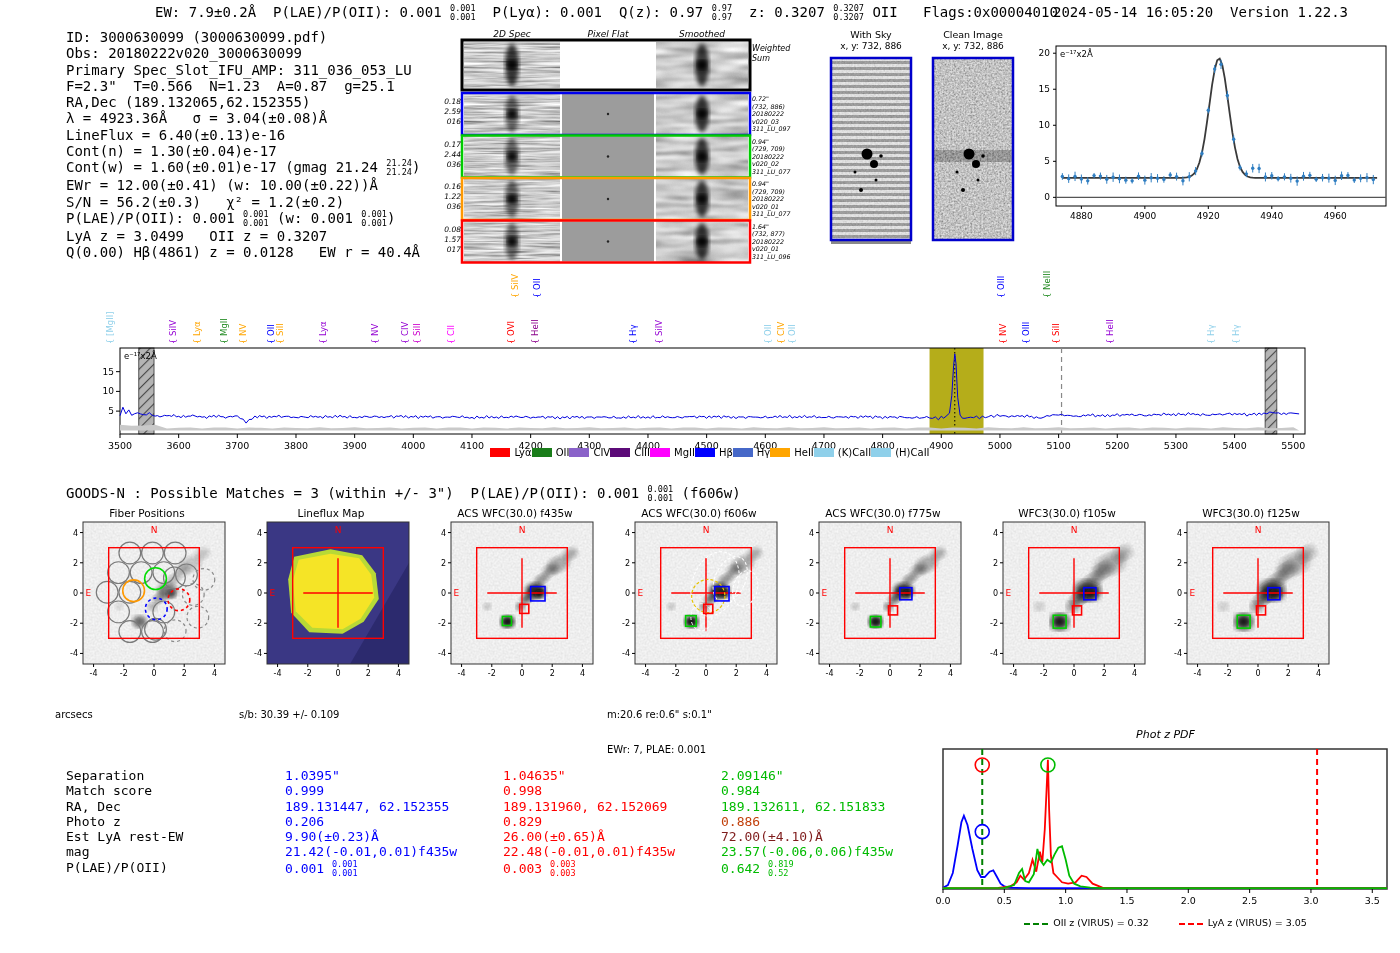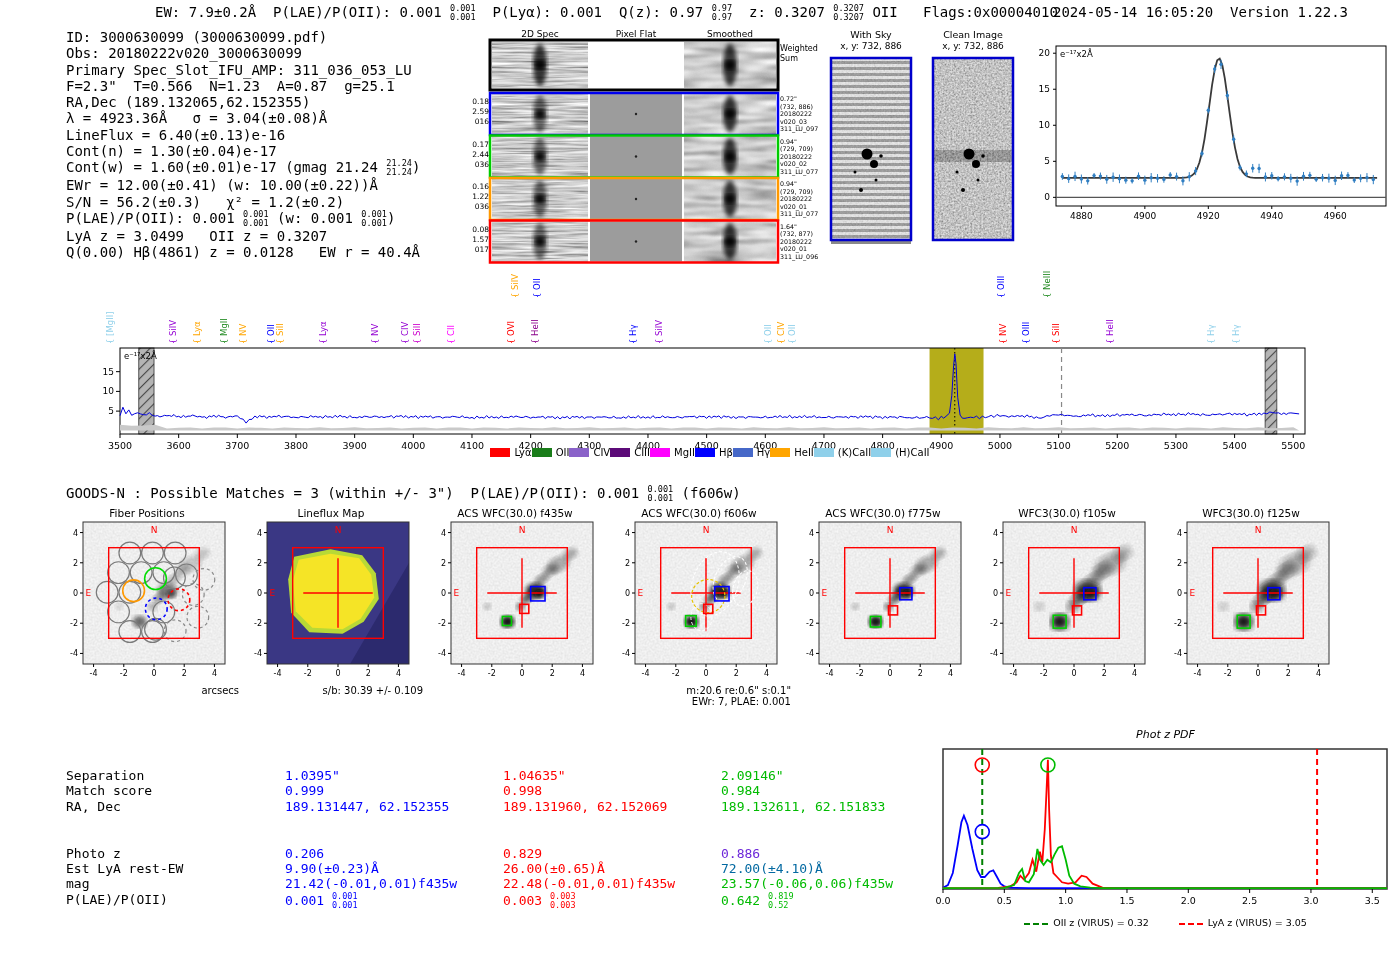--- a/index.html
+++ b/index.html
@@ -5,21 +5,21 @@
   html,body{margin:0;padding:0;background:#ffffff;}
   #page{position:relative;width:1400px;height:953px;background:#ffffff;overflow:hidden;
         font-family:"DejaVu Sans Mono","Liberation Mono",monospace;color:#000;}
   .abs{position:absolute;}
   .sans{font-family:"DejaVu Sans","Liberation Sans",sans-serif;}
   .hdr{font-size:14px;white-space:pre;}
   .info{font-size:14px;line-height:16.3px;white-space:pre;}
   .frac{display:inline-flex;flex-direction:column;vertical-align:middle;font-size:8.5px;line-height:9px;text-align:left;}
   .ptitle{font-size:11px;text-align:center;font-style:italic;}
   .cut-title{font-size:10.5px;text-align:center;white-space:nowrap;}
-  .cut-xlab{font-size:10px;text-align:right;white-space:nowrap;color:#000;}
+  .cut-xlab{font-size:10px;text-align:left;white-space:nowrap;color:#000;margin-top:24px;}
   .legend-row{display:flex;justify-content:center;align-items:center;gap:0;font-size:10px;}
   .legend-item{display:flex;align-items:center;gap:4px;}
   .legend-sw{width:20px;height:9px;display:inline-block;}
   .mt-row{white-space:pre;font-size:13px;line-height:15.3px;}
   .pz-legend{display:flex;justify-content:center;gap:30px;font-size:9.5px;align-items:center;}
   .dash-sample{display:inline-block;width:24px;border-top:2px dashed;margin-right:5px;vertical-align:middle;}
 </style>
 </head>
 <body>
 
@@ -79,21 +79,21 @@
         <line x1="0" y1="0" x2="0" y2="7" stroke="#4a4a4a" stroke-width="2.2"></line>
       </pattern>
     </defs>
   </svg>
 
   <div class="abs hdr" style="left:155px;top:4px;">EW: 7.9±0.2Å  P(LAE)/P(OII): 0.001 <span class="frac"><span>0.001</span><span>0.001</span></span>  P(Lyα): 0.001  Q(z): 0.97 <span class="frac"><span>0.97</span><span>0.97</span></span>  z: 0.3207 <span class="frac"><span>0.3207</span><span>0.3207</span></span> OII   Flags:0x00004010</div>
   <div class="abs hdr" style="left:1053px;top:4px;">2024-05-14 16:05:20  Version 1.22.3</div>
 
   <div class="abs info" style="left:66px;top:29px;" id="infoBlock"><div>ID: 3000630099 (3000630099.pdf)</div><div>Obs: 20180222v020_3000630099</div><div>Primary Spec_Slot_IFU_AMP: 311_036_053_LU</div><div>F=2.3"  T=0.566  N=1.23  A=0.87  g=25.1</div><div>RA,Dec (189.132065,62.152355)</div><div>λ = 4923.36Å   σ = 3.04(±0.08)Å</div><div>LineFlux = 6.40(±0.13)e-16</div><div>Cont(n) = 1.30(±0.04)e-17</div><div>Cont(w) = 1.60(±0.01)e-17 (gmag 21.24 <span class="frac"><span>21.24</span><span>21.24</span></span>)</div><div>EWr = 12.00(±0.41) (w: 10.00(±0.22))Å</div><div>S/N = 56.2(±0.3)   χ² = 1.2(±0.2)</div><div>P(LAE)/P(OII): 0.001 <span class="frac"><span>0.001</span><span>0.001</span></span> (w: 0.001 <span class="frac"><span>0.001</span><span>0.001</span></span>)</div><div>LyA z = 3.0499   OII z = 0.3207</div><div>Q(0.00) Hβ(4861) z = 0.0128   EW r = 40.4Å</div></div>
 
-  <div class="abs" style="left:468px;top:28px;width:392px;height:236px;" id="spec2d"><svg width="392" height="236">
+  <div class="abs" style="left:440px;top:28px;width:392px;height:236px;font-style:italic;" id="spec2d"><svg width="392" height="236">
         <text x="72" y="9" font-family="&quot;DejaVu Sans&quot;,&quot;Liberation Sans&quot;,sans-serif" font-size="9px" text-anchor="middle" fill="#000">2D Spec</text>
         <text x="168" y="9" font-family="&quot;DejaVu Sans&quot;,&quot;Liberation Sans&quot;,sans-serif" font-size="9px" text-anchor="middle" fill="#000">Pixel Flat</text>
         <text x="262" y="9" font-family="&quot;DejaVu Sans&quot;,&quot;Liberation Sans&quot;,sans-serif" font-size="9px" text-anchor="middle" fill="#000">Smoothed</text>
         <rect x="24" y="14" width="96" height="46" filter="url(#fStreak)"></rect>
         <rect x="122" y="14" width="92" height="46" fill="#ffffff"></rect>
         <rect x="216" y="14" width="92" height="46" filter="url(#fStreakBlur)"></rect>
         <ellipse cx="72" cy="37" rx="7" ry="21.16" fill="#000" opacity="0.75" filter="url(#fBlur)"></ellipse>
         <circle cx="72" cy="37" r="5" fill="#000" opacity="0.9" filter="url(#fBlur)"></circle>
         <ellipse cx="262" cy="37" rx="7" ry="21.16" fill="#000" opacity="0.75" filter="url(#fBlur)"></ellipse>
         <circle cx="262" cy="37" r="5" fill="#000" opacity="0.9" filter="url(#fBlur)"></circle>
@@ -832,22 +832,22 @@
           <text x="159.42553191489358" y="157" font-family="&quot;DejaVu Sans&quot;,&quot;Liberation Sans&quot;,sans-serif" font-size="8px" text-anchor="middle">4</text>
           <line x1="25" y1="13.574468085106384" x2="28" y2="13.574468085106384" stroke="#000"></line>
           <text x="23" y="16.574468085106382" font-family="&quot;DejaVu Sans&quot;,&quot;Liberation Sans&quot;,sans-serif" font-size="8px" text-anchor="end">4</text>
         </svg></div>
     </div>
 
   <div class="abs" style="left:66px;top:768px;" id="matchTable">
       <div class="mt-row"><span style="display: inline-block; width: 219px;">Separation</span><span style="display: inline-block; width: 218px; color: rgb(0, 0, 255);">1.0395"</span><span style="display: inline-block; width: 218px; color: rgb(255, 0, 0);">1.04635"</span><span style="display: inline-block; width: 218px; color: rgb(0, 187, 0);">2.09146"</span></div>
       <div class="mt-row"><span style="display: inline-block; width: 219px;">Match score</span><span style="display: inline-block; width: 218px; color: rgb(0, 0, 255);">0.999</span><span style="display: inline-block; width: 218px; color: rgb(255, 0, 0);">0.998</span><span style="display: inline-block; width: 218px; color: rgb(0, 187, 0);">0.984</span></div>
       <div class="mt-row"><span style="display: inline-block; width: 219px;">RA, Dec</span><span style="display: inline-block; width: 218px; color: rgb(0, 0, 255);">189.131447, 62.152355</span><span style="display: inline-block; width: 218px; color: rgb(255, 0, 0);">189.131960, 62.152069</span><span style="display: inline-block; width: 218px; color: rgb(0, 187, 0);">189.132611, 62.151833</span></div>
-      <div class="mt-row"><span style="display: inline-block; width: 219px;">Photo z</span><span style="display: inline-block; width: 218px; color: rgb(0, 0, 255);">0.206</span><span style="display: inline-block; width: 218px; color: rgb(255, 0, 0);">0.829</span><span style="display: inline-block; width: 218px; color: #6d28d9; margin-top: 32px;">0.886</span></div>
-      <div class="mt-row"><span style="display: inline-block; width: 219px;">Est LyA rest-EW</span><span style="display: inline-block; width: 218px; color: rgb(0, 0, 255);">9.90(±0.23)Å</span><span style="display: inline-block; width: 218px; color: rgb(255, 0, 0);">26.00(±0.65)Å</span><span style="display: inline-block; width: 218px; color: #0369a1;">72.00(±4.10)Å</span></div>
+      <div class="mt-row"><span style="display: inline-block; width: 219px;">Photo z</span><span style="display: inline-block; width: 218px; color: rgb(0, 0, 255);">0.206</span><span style="display: inline-block; width: 218px; color: rgb(255, 0, 0);">0.829</span><span style="display: inline-block; width: 218px; color: #c2410c;">0.886</span></div>
+      <div class="mt-row"><span style="display: inline-block; width: 219px;">Est LyA rest-EW</span><span style="display: inline-block; width: 218px; color: rgb(0, 0, 255);">9.90(±0.23)Å</span><span style="display: inline-block; width: 218px; color: rgb(255, 0, 0);">26.00(±0.65)Å</span><span style="display: inline-block; width: 218px; color: #7f1d1d;">72.00(±4.10)Å</span></div>
       <div class="mt-row"><span style="display: inline-block; width: 219px;">mag</span><span style="display: inline-block; width: 218px; color: rgb(0, 0, 255);">21.42(-0.01,0.01)f435w</span><span style="display: inline-block; width: 218px; color: rgb(255, 0, 0);">22.48(-0.01,0.01)f435w</span><span style="display: inline-block; width: 218px; color: rgb(0, 187, 0);">23.57(-0.06,0.06)f435w</span></div>
       <div class="mt-row"><span style="display: inline-block; width: 219px;">P(LAE)/P(OII)</span><span style="display: inline-block; width: 218px; color: rgb(0, 0, 255);">0.001 <span class="frac"><span>0.001</span><span>0.001</span></span></span><span style="display: inline-block; width: 218px; color: rgb(255, 0, 0);">0.003 <span class="frac"><span>0.003</span><span>0.003</span></span></span><span style="display: inline-block; width: 218px; color: rgb(0, 187, 0);">0.642 <span class="frac"><span>0.819</span><span>0.52</span></span></span></div>
     </div>
 
   <div class="abs" style="left:933px;top:728px;width:465px;">
     <div class="ptitle sans">Phot z PDF</div>
     <div id="photzPlot"><svg width="462" height="172">
           <rect x="10" y="8" width="444" height="140" fill="#fff" stroke="#333" stroke-width="1.5"></rect>
           <line x1="49.248618784530386" y1="8" x2="49.248618784530386" y2="148" stroke="#008000" stroke-width="2" stroke-dasharray="6 4"></line>
           <line x1="384.0883977900552" y1="8" x2="384.0883977900552" y2="148" stroke="#ff0000" stroke-width="2" stroke-dasharray="6 4"></line>

